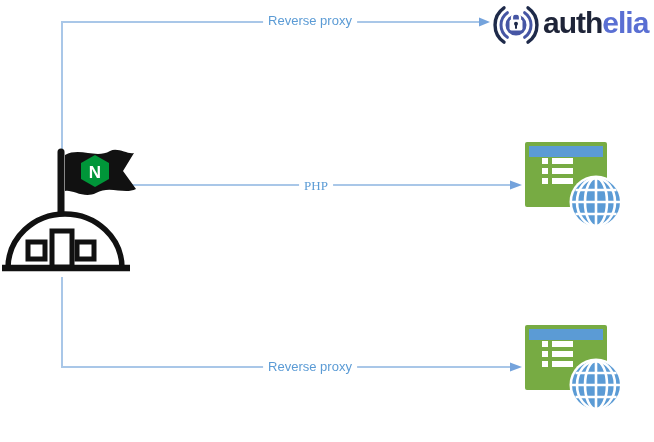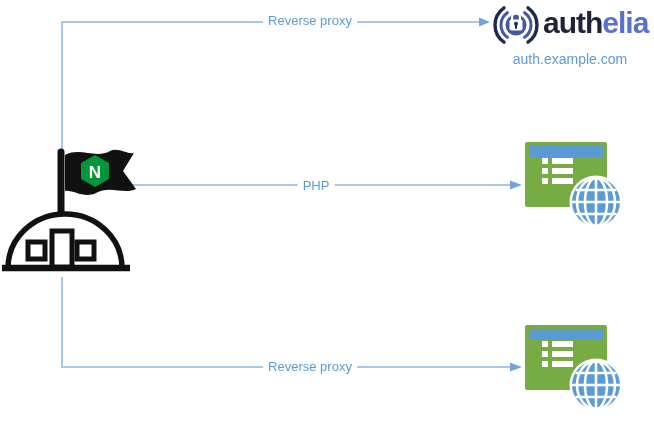--- a/index.html
+++ b/index.html
@@ -7,21 +7,21 @@
     position:relative;width:654px;height:442px;background:#ffffff;overflow:hidden;
     font-family:"Liberation Sans",sans-serif;
   }
   .connectors{position:absolute;left:0;top:0;width:654px;height:442px;}
   .edge-label{
     position:absolute;transform:translate(-50%,-50%);
     background:#ffffff;color:#5b9bd5;font-size:13px;line-height:15px;
     padding:1px 5px;white-space:nowrap;
   }
   .edge-label.top{left:310px;top:20px;}
-  .edge-label.mid{left:316px;top:185px;}
+  .edge-label.mid{left:316px;top:185px;font-family:Liberation Serif, serif;}
   .edge-label.bot{left:310px;top:366px;}
   .node{position:absolute;}
   .node-nginx{left:0;top:145px;width:140px;height:135px;}
   .node-auth-logo{left:488px;top:0;width:56px;height:52px;}
   .brand{
     position:absolute;left:543px;top:4px;width:112px;height:38px;
     font-size:30px;font-weight:bold;letter-spacing:-1px;line-height:38px;
     white-space:nowrap;
   }
   .brand .b1{color:#1e2438;}
@@ -92,21 +92,20 @@
 
       <path d="M24,20 v-2.5 a4,4 0 0 1 8,0 V20" fill="none" stroke="#ffffff" stroke-width="2.2"></path>
       <rect x="21.5" y="19.5" width="13" height="11" rx="2" fill="#ffffff"></rect>
       <circle cx="28" cy="23.8" r="2" fill="#1e2a4a"></circle>
       <rect x="27" y="24.5" width="2" height="4.2" fill="#1e2a4a"></rect>
     </svg>
   </div>
   <div class="brand">
     <span class="b1">auth</span><span class="b2">elia</span>
   </div>
-  <div class="domain-label dl-auth">auth.example.com</div>
 
   <div class="node node-app1">
     <svg viewBox="0 0 104 94" width="104" height="94">
       <rect x="5" y="4" width="82" height="65" rx="2" fill="#77ab43"></rect>
       <rect x="9" y="8" width="74" height="11" fill="#5b9bd5"></rect>
       <g fill="#ffffff">
         <rect x="22" y="20" width="6" height="6"></rect>
           <rect x="32" y="20" width="21" height="6"></rect>
         <rect x="22" y="30" width="6" height="6"></rect>
           <rect x="32" y="30" width="21" height="6"></rect>

